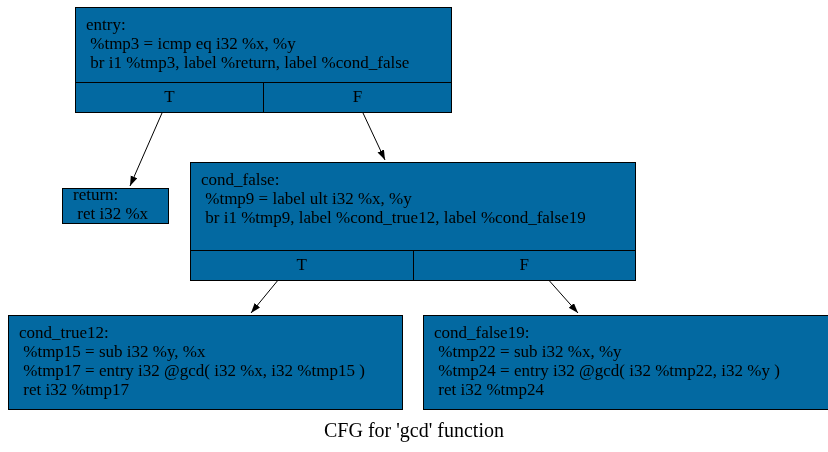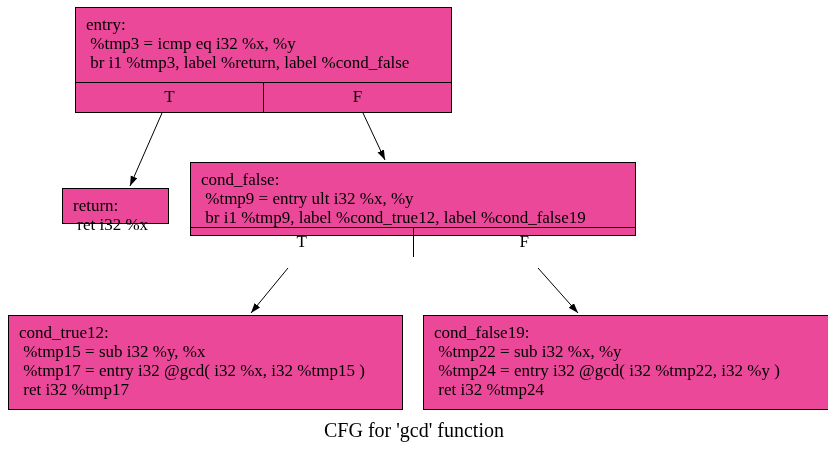--- a/index.html
+++ b/index.html
@@ -9,33 +9,34 @@
     font-family: "Liberation Serif", "DejaVu Serif", serif;
     color: #000000;
     position: relative;
     overflow: hidden;
   }
   .canvas { position: absolute; left: 0; top: 0; width: 828px; height: 452px; background: #ffffff; }
   .edge-layer { position: absolute; left: 0; top: 0; width: 828px; height: 452px; pointer-events: none; }
   .node {
     position: absolute;
     border: 1px solid #000000;
-    background: #ec4899;
+    background: #0369a1;
     display: flex;
     flex-direction: column;
+    justify-content: flex-end;
   }
   .node-body { padding: 7px 10px 0 10px; flex: 1 1 auto; }
   .ir-line { font-size: 17px; line-height: 19px; white-space: pre; }
   .ports { display: flex; border-top: 1px solid #000000; height: 30px; flex: 0 0 auto; }
   .port { flex: 1 1 0; text-align: center; font-size: 17px; line-height: 28px; }
   .port-true { border-right: 1px solid #000000; }
 
   #node-entry        { left: 75px;  top: 7px;   width: 377px; height: 106px; }
   #node-return       { left: 62px;  top: 188px; width: 107px; height: 36px;  }
-  #node-cond_false   { left: 190px; top: 162px; width: 446px; height: 74px; }
+  #node-cond_false   { left: 190px; top: 162px; width: 446px; height: 119px; }
   #node-cond_true12  { left: 8px;   top: 315px; width: 395px; height: 95px;  }
   #node-cond_false19 { left: 423px; top: 315px; width: 477px; height: 95px;  }
 
   .caption {
     position: absolute; left: 0; top: 420px; width: 828px;
     text-align: center; font-size: 20px; line-height: 20px;
   }
 </style>
 </head>
 <body>
@@ -69,21 +70,21 @@
   <div class="node" id="node-return">
     <div class="node-body">
       <div class="ir-line">return:</div>
       <div class="ir-line"> ret i32 %x</div>
     </div>
   </div>
 
   <div class="node" id="node-cond_false">
     <div class="node-body">
       <div class="ir-line">cond_false:</div>
-      <div class="ir-line"> %tmp9 = entry ult i32 %x, %y</div>
+      <div class="ir-line"> %tmp9 = label ult i32 %x, %y</div>
       <div class="ir-line"> br i1 %tmp9, label %cond_true12, label %cond_false19</div>
     </div>
     <div class="ports">
       <div class="port port-true">T</div>
       <div class="port">F</div>
     </div>
   </div>
 
   <div class="node" id="node-cond_true12">
     <div class="node-body">

